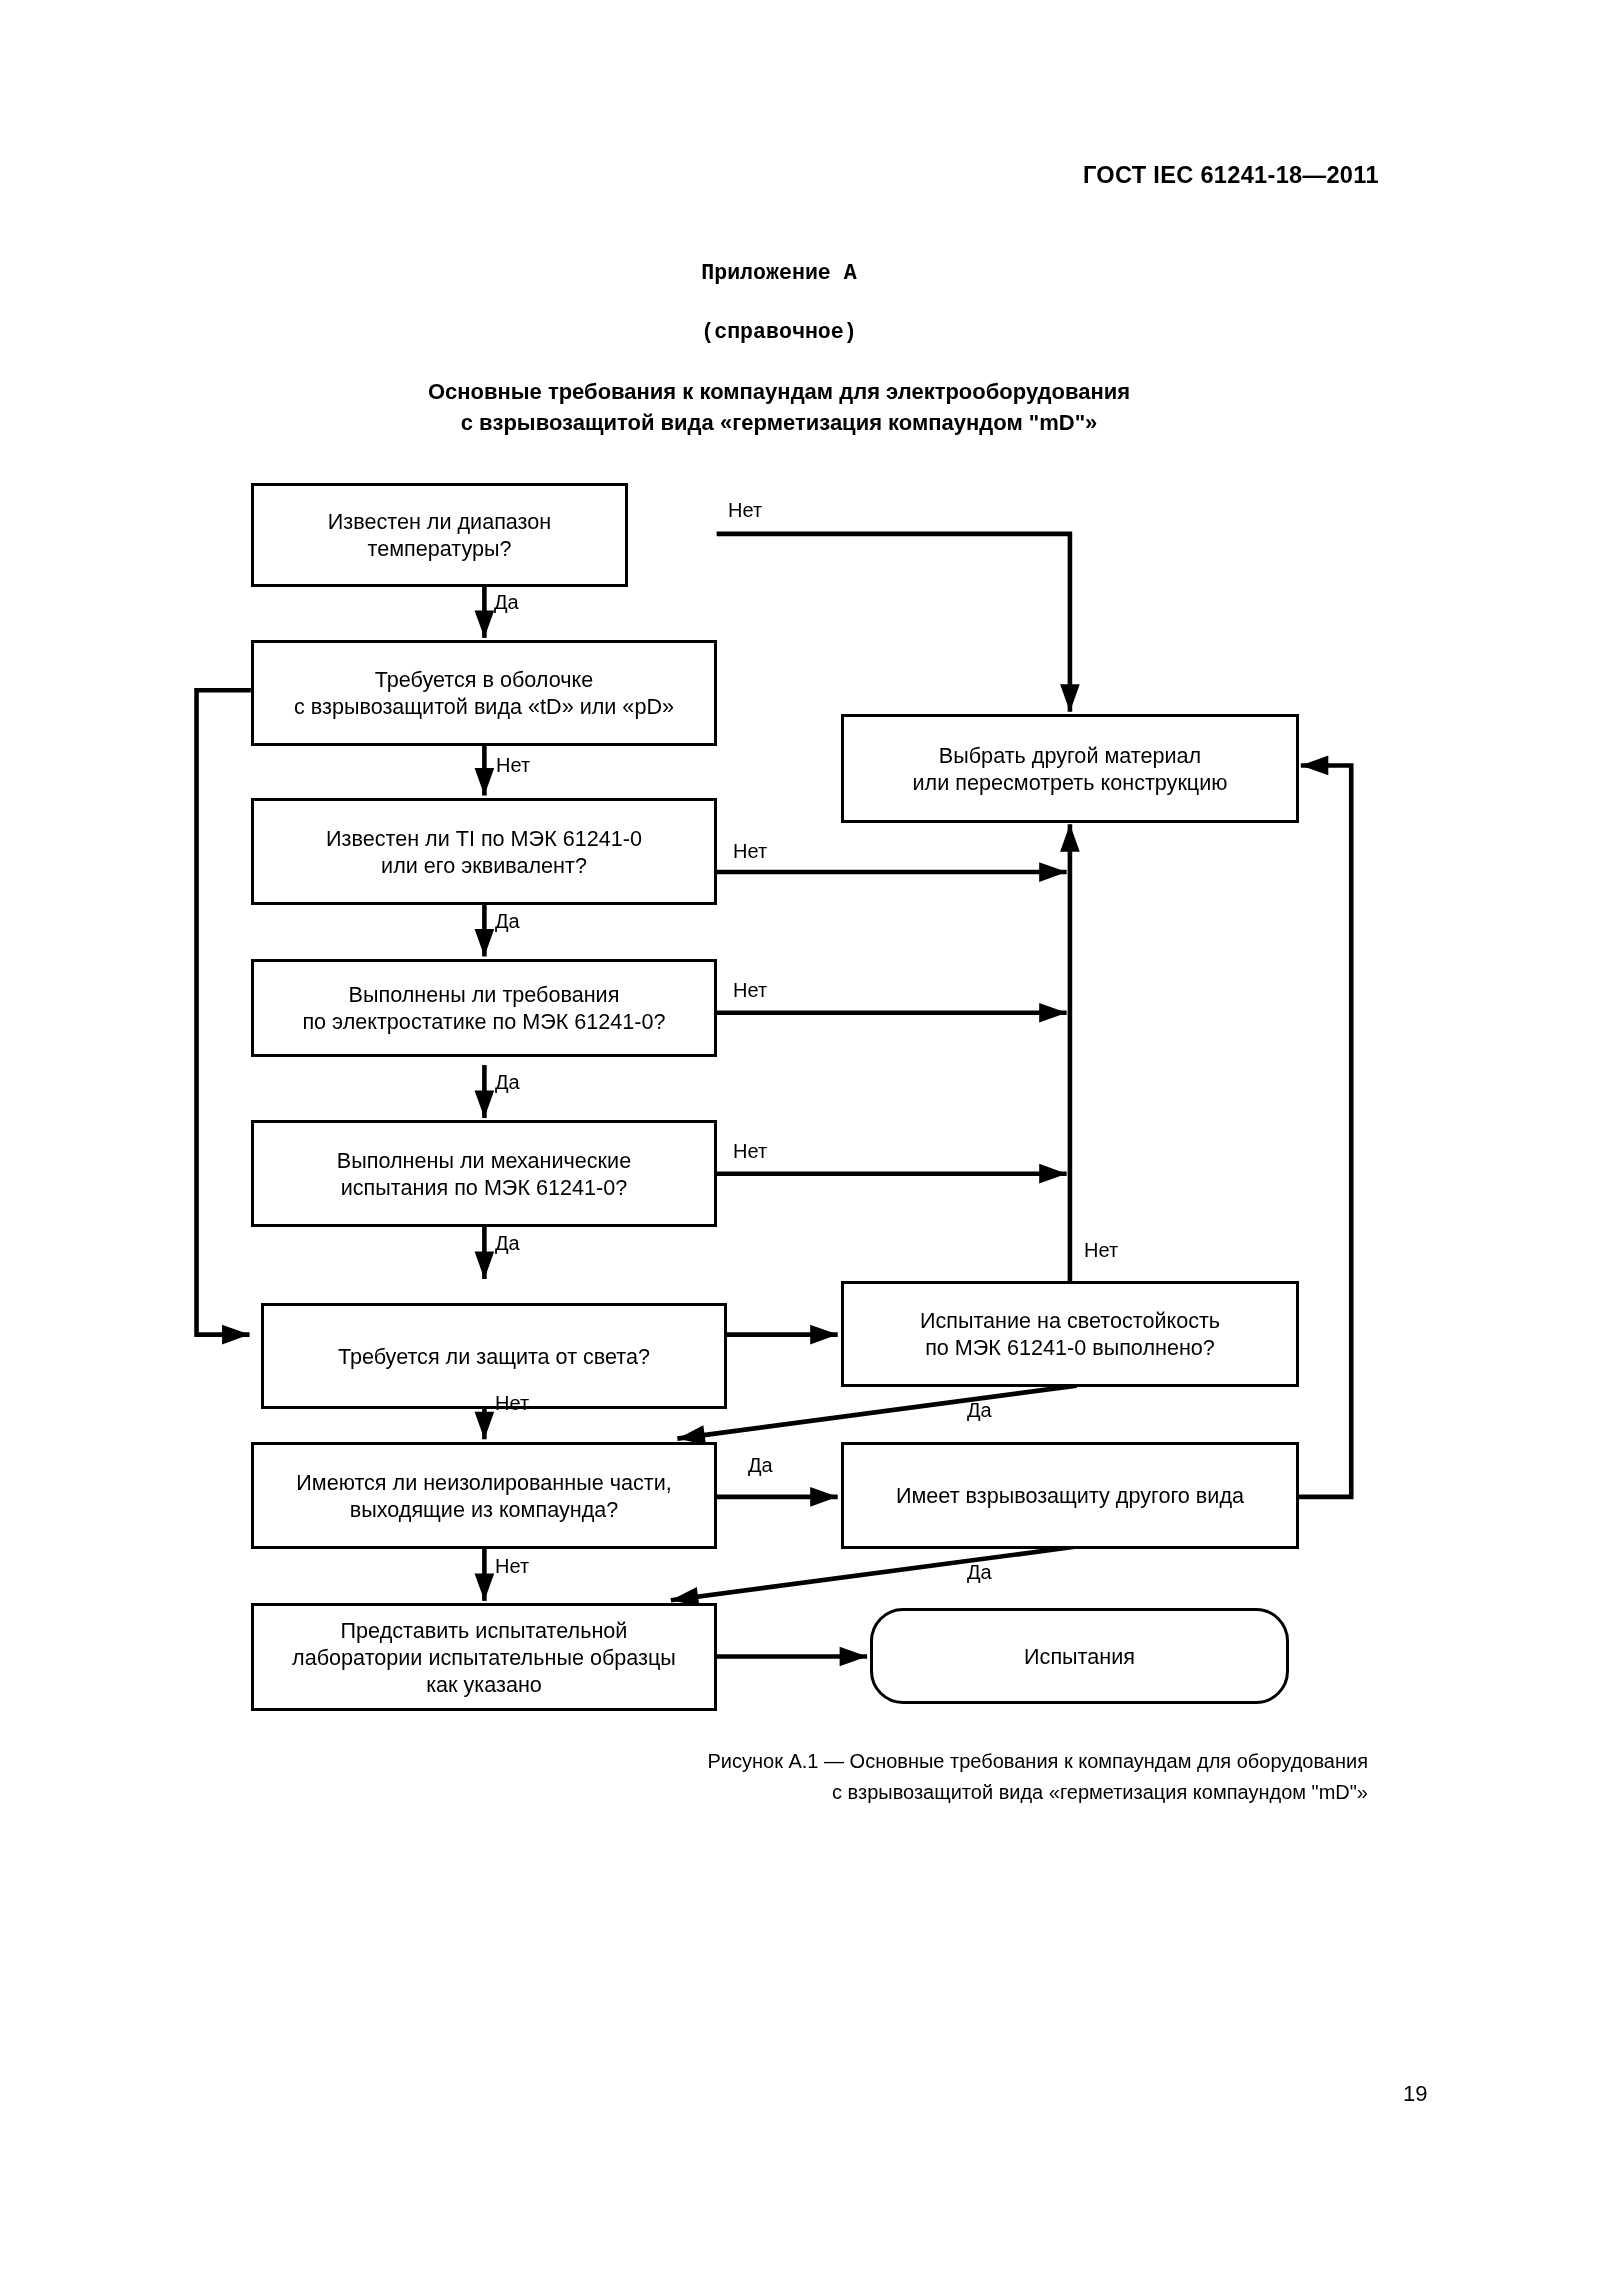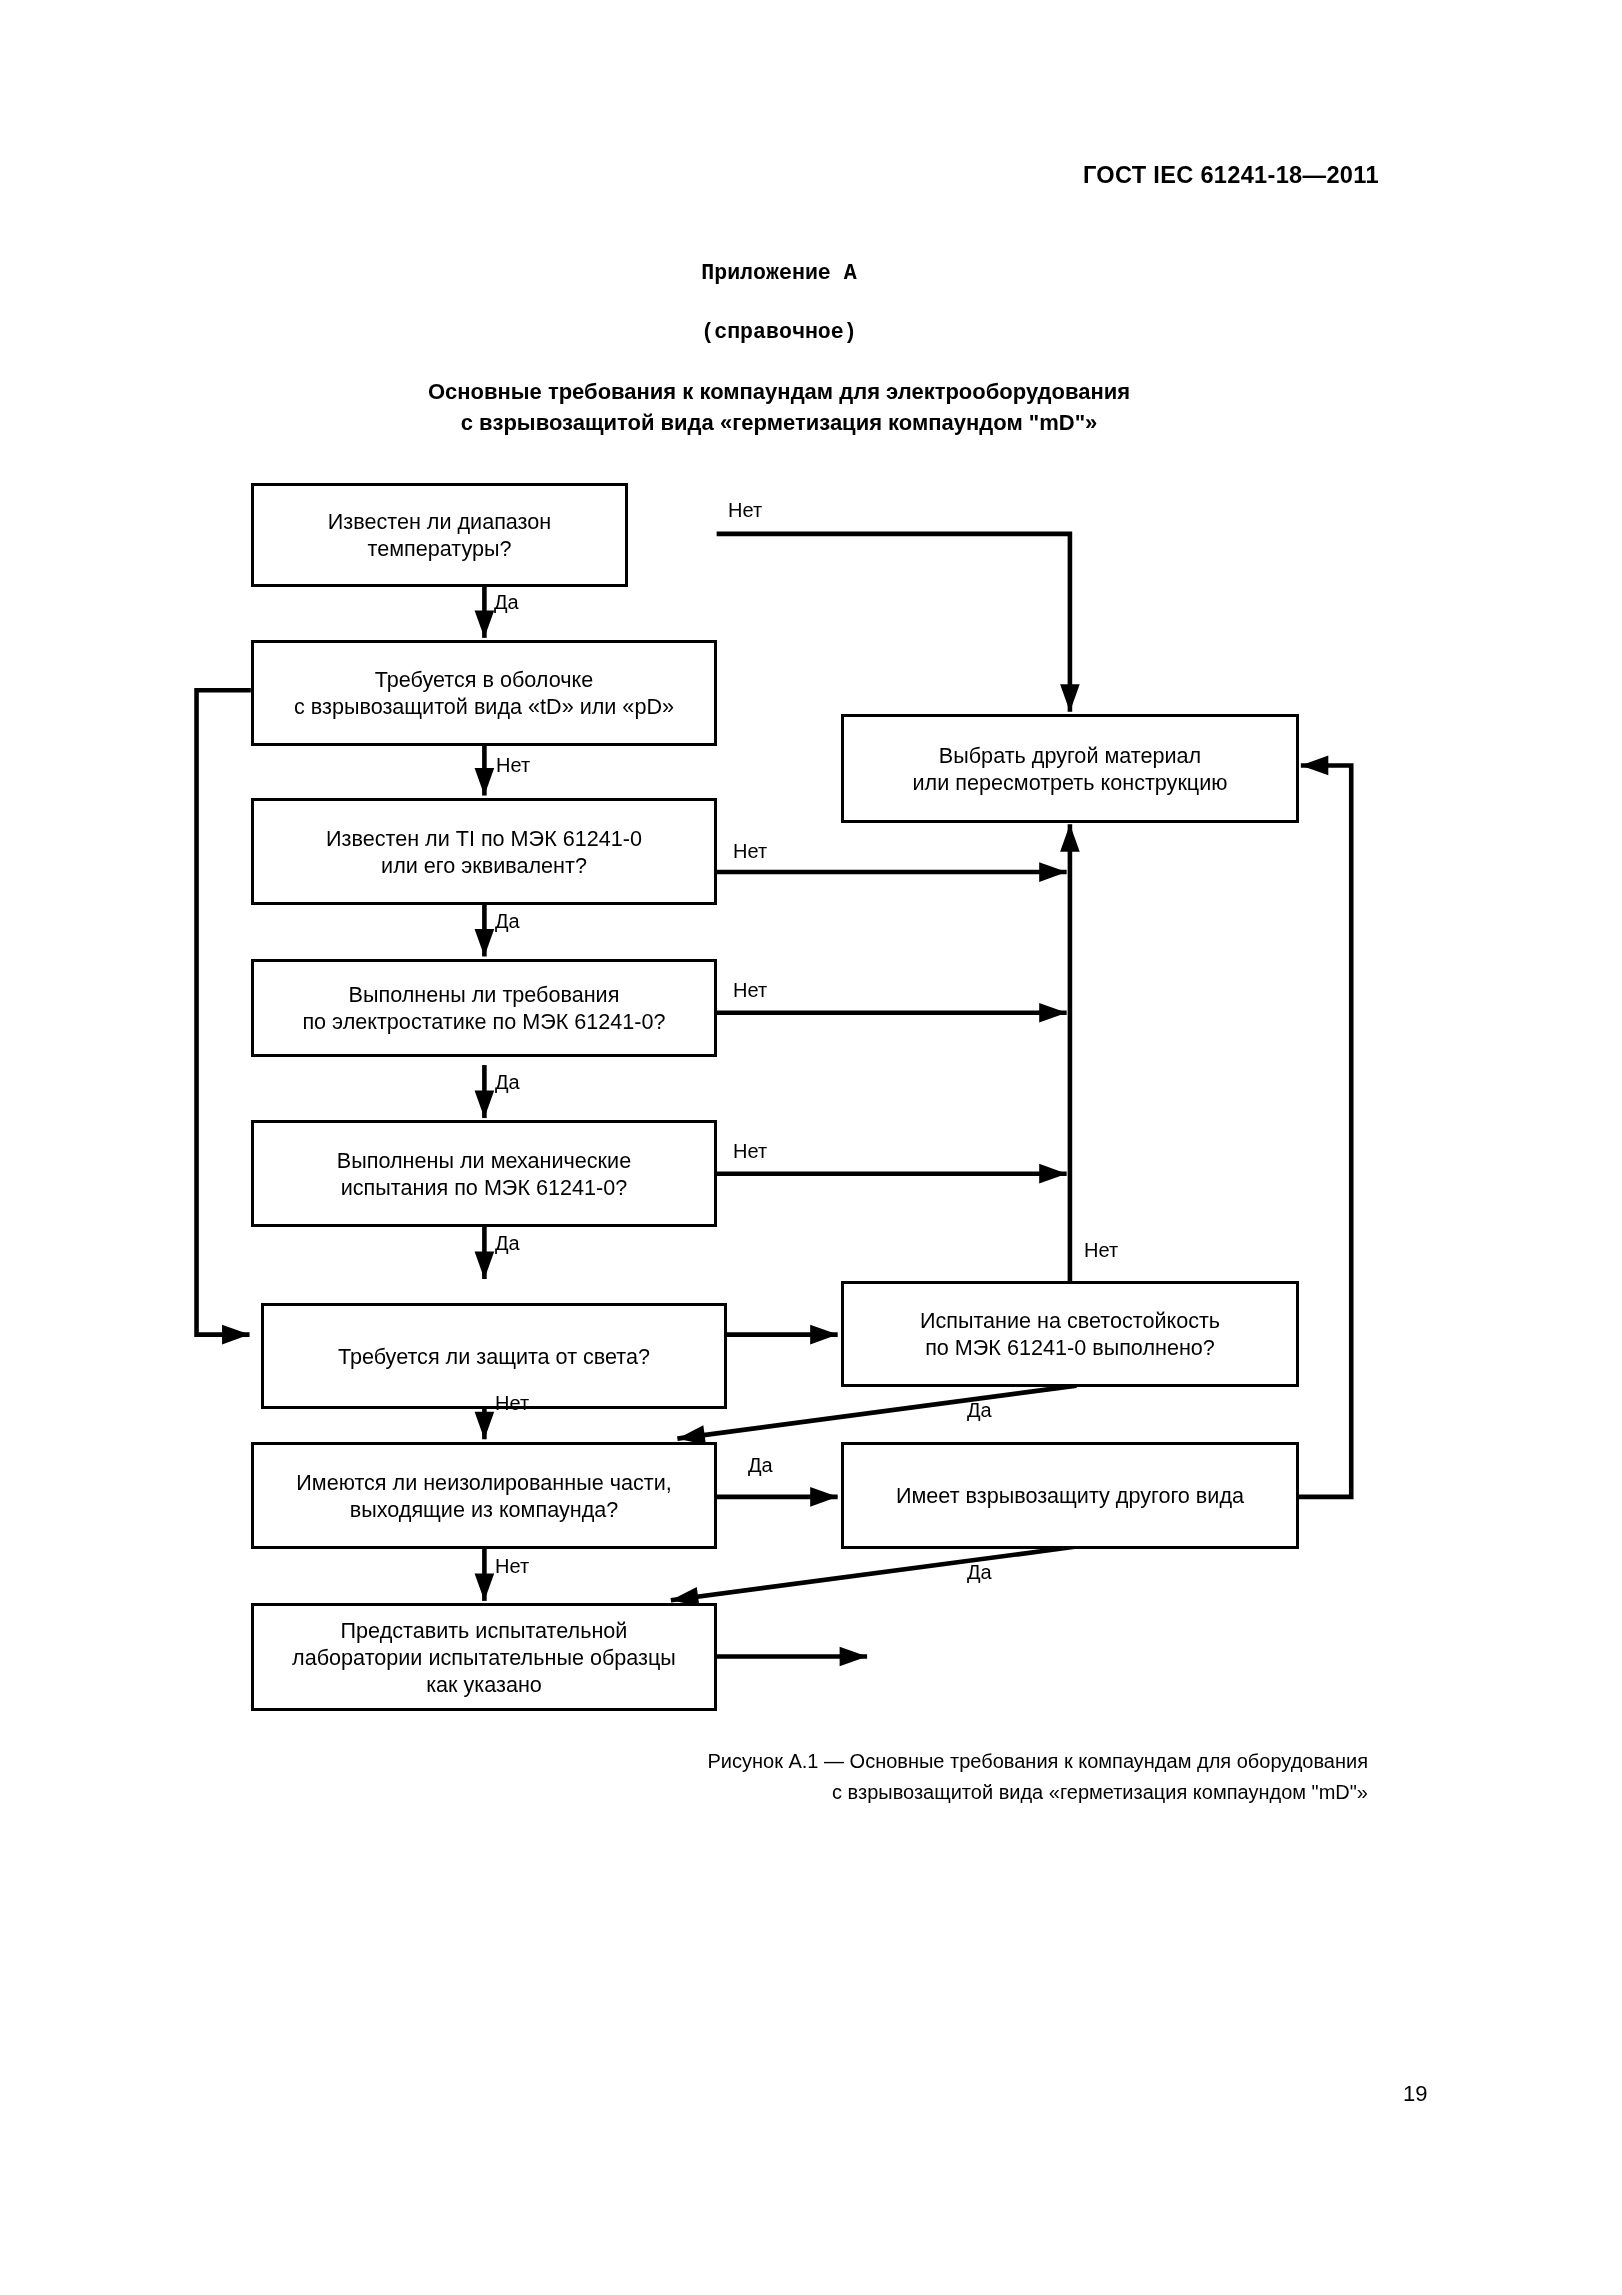--- a/index.html
+++ b/index.html
@@ -134,20 +134,21 @@
 лаборатории испытательные образцы
 как указано</div>
   <div class="node" style="left:251px;top:1442px;width:466px;height:107px;">Имеются ли неизолированные части,
 выходящие из компаунда?</div>
 
   <div class="node" style="left:841px;top:714px;width:458px;height:109px;">Выбрать другой материал
 или пересмотреть конструкцию</div>
   <div class="node" style="left:841px;top:1281px;width:458px;height:106px;">Испытание на светостойкость
 по МЭК 61241-0 выполнено?</div>
   <div class="node" style="left:841px;top:1442px;width:458px;height:107px;">Имеет взрывозащиту другого вида</div>
+  <div class="node rounded" style="left:870px;top:1608px;width:419px;height:96px;">Испытания</div>
 
   <span class="lbl" style="left:494px;top:591px;">Да</span>
   <span class="lbl" style="left:728px;top:499px;">Нет</span>
   <span class="lbl" style="left:496px;top:754px;">Нет</span>
   <span class="lbl" style="left:495px;top:910px;">Да</span>
   <span class="lbl" style="left:733px;top:840px;">Нет</span>
   <span class="lbl" style="left:495px;top:1071px;">Да</span>
   <span class="lbl" style="left:733px;top:979px;">Нет</span>
   <span class="lbl" style="left:495px;top:1232px;">Да</span>
   <span class="lbl" style="left:733px;top:1140px;">Нет</span>

